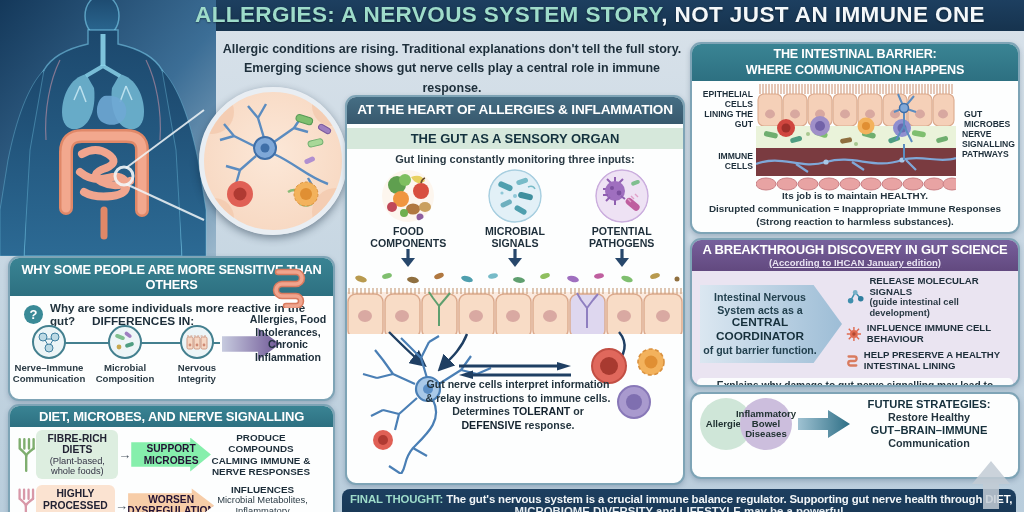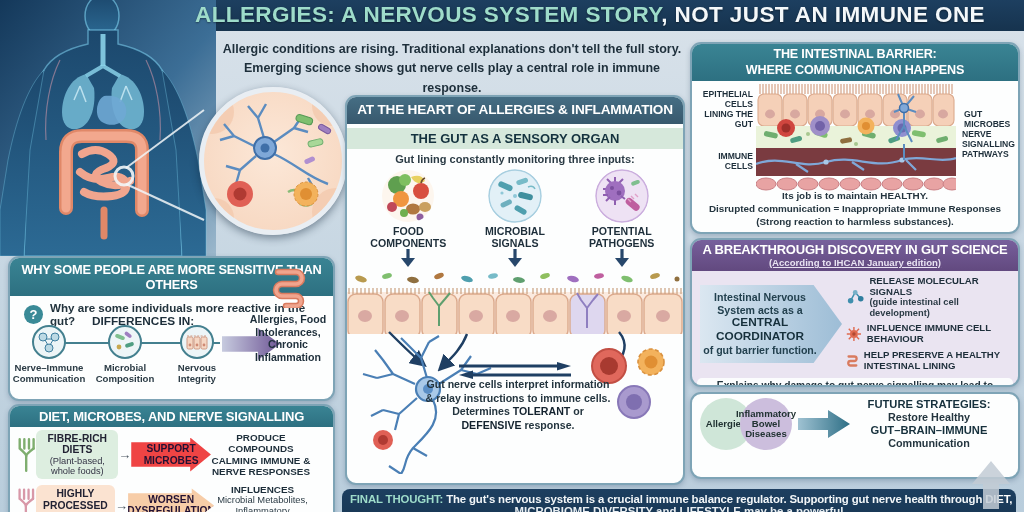--- a/index.html
+++ b/index.html
@@ -62,21 +62,21 @@
   .diet-row { display:flex; align-items:center; gap:0; padding:3px 22px 2px 6px; }
   .diet-box { width:88px; border-radius:6px; text-align:center; padding:3px 2px; line-height:1.1; }
   .diet-box .b { font-size:10.3px; font-weight:800; color:#223; }
   .diet-box .s { font-size:9.3px; color:#334; }
   .green-bg { background:#ddeee0; }
   .peach-bg { background:#fbe3d1; }
   .mini-arrow { font-size:13px; color:#4a5560; font-weight:700; flex:0 0 auto; }
   .diet-arrow { width:86px; height:34px; display:flex; align-items:center; justify-content:center;
                 text-align:center; font-size:10.2px; font-weight:800; color:#213; line-height:1.1;
                 clip-path:polygon(0 14%,74% 14%,74% 0,100% 50%,74% 100%,74% 86%,0 86%); }
-  .garrow { background:#ef4444; } .oarrow { background:#f7cda8; }
+  .garrow { background:#86efac; } .oarrow { background:#f7cda8; }
   .diet-res { width:108px; text-align:center; line-height:1.12; }
   .diet-res .b { font-size:9.9px; font-weight:800; color:#1d2e3a; }
   .diet-res .s { font-size:9.4px; color:#2b3b45; }
 
   
   .ens { left:345px; top:95px; width:340px; height:390px; border-color:#7ea4b6; }
   .ens .phead { font-size:13.6px; line-height:1.25; padding:5px 2px; }
   .ens-sub { margin-top:4px; background:#d6e8db; color:#14323e; text-align:center;
              font-size:13px; font-weight:800; padding:3px 0; }
   .ens-cap { text-align:center; font-size:11px; font-weight:700; color:#2b3b45; margin-top:4px; }

